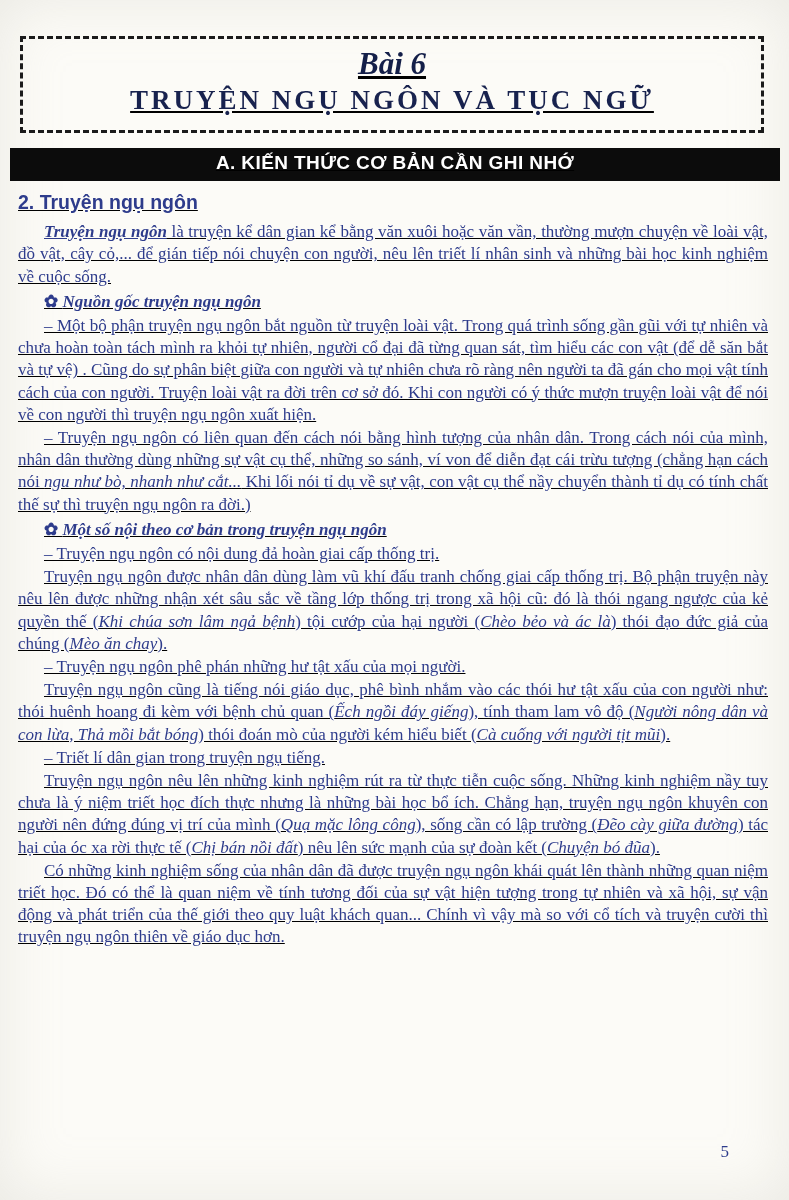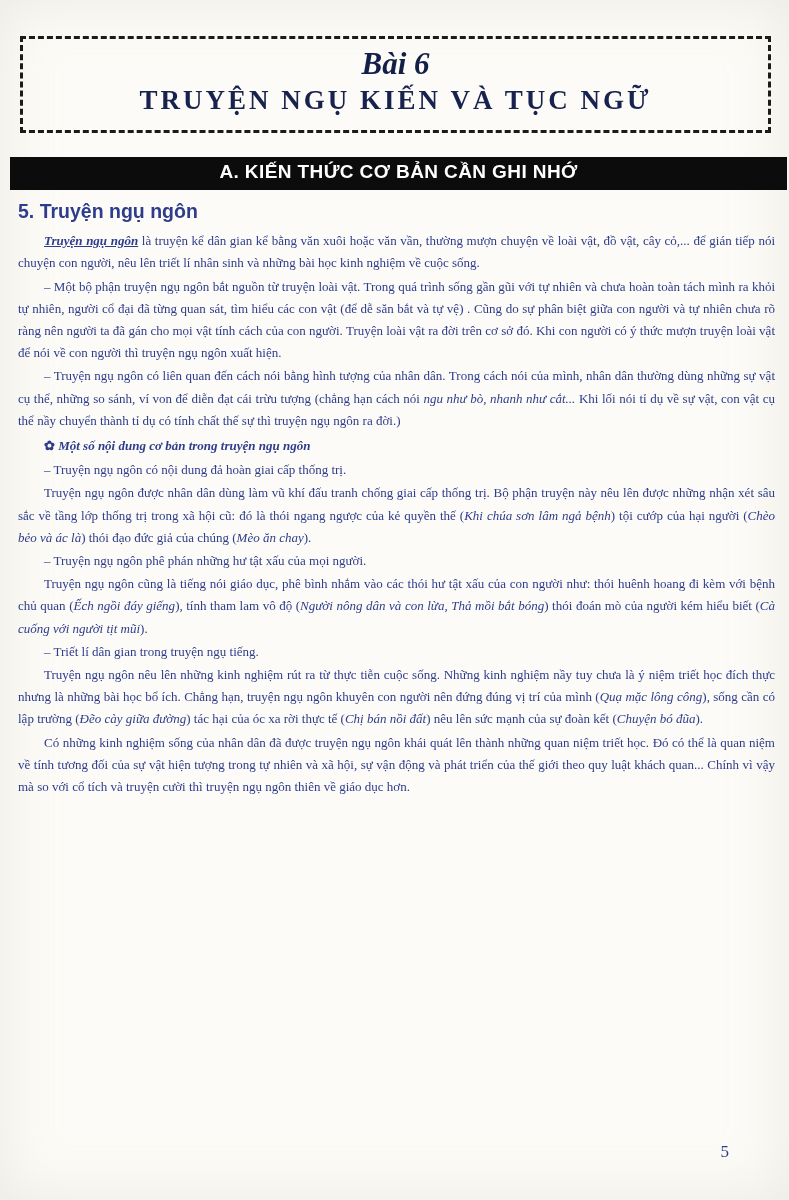--- a/index.html
+++ b/index.html
@@ -8,23 +8,24 @@
     height: 1200px;
     background: #fbfaf5;
     overflow: hidden;
     font-family: "Liberation Serif", serif;
   }
   .page {
     position: relative;
     width: 789px;
     height: 1200px;
     box-sizing: border-box;
-    padding: 36px 14px 0 18px;
+    padding: 36px 21px 0 18px;
     background: #fcfbf7;
     box-shadow: inset 0 0 60px rgba(190,190,175,0.28);
+    text-decoration: underline;
   }
   .title-box {
     border: 3px dashed #1b1b1b;
     text-align: center;
     padding: 8px 8px 14px;
     margin: 0 4px 0 2px;
   }
   .lesson-label {
     font-family: "Liberation Serif", serif;
     font-style: italic;
@@ -35,21 +36,21 @@
   }
   .box-title {
     font-family: "Liberation Serif", serif;
     font-size: 27px;
     letter-spacing: 3px;
     color: #18224e;
     margin-top: 4px;
     font-weight: 600;
   }
   .section-bar {
-    margin: 24px -12px 10px -8px;
+    margin: 15px -12px 10px -8px;
     background: var(--bar-bg, #0c0c0c);
     color: #ffffff;
     font-family: "Liberation Sans", sans-serif;
     font-weight: bold;
     font-size: 19px;
     letter-spacing: 0.4px;
     text-align: center;
     padding: 4px 0 7px;
   }
   .h1 {
@@ -57,21 +58,21 @@
     font-size: 19.5px;
     font-weight: bold;
     color: var(--ink, #2e3c8c);
     margin: 2px 0 7px 0;
   }
   .content-body p {
     margin: 0 0 1px 0;
     text-indent: 26px;
   }
   .para {
-    font-size: 13px;
+    font-size: 17px;
     line-height: 22.2px;
     text-align: justify;
     color: var(--ink, #2e3c8c);
   }
   .subheading { margin-top: 3px !important; margin-bottom: 2px !important; }
   .rs-b { font-weight: bold; }
   .rs-i { font-style: italic; }
   .rs-u { text-decoration: underline; }
   .page-number {
     position: absolute;
@@ -82,34 +83,35 @@
     font-family: "Liberation Serif", serif;
   }
 </style>
 </head>
 <body>
 
 <div class="page">
 
   <div class="title-box">
     <div class="lesson-label">Bài 6</div>
-    <div class="box-title">TRUYỆN NGỤ KIẾN VÀ TỤC NGỮ</div>
+    <div class="box-title">TRUYỆN NGỤ NGÔN VÀ TỤC NGỮ</div>
   </div>
 
   <div class="section-bar">
     <span>A. KIẾN THỨC CƠ BẢN CẦN GHI NHỚ</span>
   </div>
 
   <div class="content">
-    <h2 class="h1">5. Truyện ngụ ngôn</h2>
+    <h2 class="h1">2. Truyện ngụ ngôn</h2>
     <div class="content-body" id="content-body">
         <p class="para"><span class="rs-b rs-i rs-u">Truyện ngụ ngôn</span><span> là truyện kể dân gian kể bằng văn xuôi hoặc văn vần, thường mượn chuyện về loài vật, đồ vật, cây cỏ,... để gián tiếp nói chuyện con người, nêu lên triết lí nhân sinh và những bài học kinh nghiệm về cuộc sống.</span></p>
+        <p class="para subheading"><span class="rs-b">✿ </span><span class="rs-b rs-i">Nguồn gốc truyện ngụ ngôn</span></p>
         <p class="para"><span>– Một bộ phận truyện ngụ ngôn bắt nguồn từ truyện loài vật. Trong quá trình sống gần gũi với tự nhiên và chưa hoàn toàn tách mình ra khỏi tự nhiên, người cổ đại đã từng quan sát, tìm hiểu các con vật (để dễ săn bắt và tự vệ) . Cũng do sự phân biệt giữa con người và tự nhiên chưa rõ ràng nên người ta đã gán cho mọi vật tính cách của con người. Truyện loài vật ra đời trên cơ sở đó. Khi con người có ý thức mượn truyện loài vật để nói về con người thì truyện ngụ ngôn xuất hiện.</span></p>
         <p class="para"><span>– Truyện ngụ ngôn có liên quan đến cách nói bằng hình tượng của nhân dân. Trong cách nói của mình, nhân dân thường dùng những sự vật cụ thể, những so sánh, ví von để diễn đạt cái trừu tượng (chẳng hạn cách nói </span><span class="rs-i">ngu như bò, nhanh như cắt...</span><span> Khi lối nói tỉ dụ về sự vật, con vật cụ thể nầy chuyển thành tỉ dụ có tính chất thế sự thì truyện ngụ ngôn ra đời.)</span></p>
-        <p class="para subheading"><span class="rs-b">✿ </span><span class="rs-b rs-i">Một số nội dung cơ bản trong truyện ngụ ngôn</span></p>
+        <p class="para subheading"><span class="rs-b">✿ </span><span class="rs-b rs-i">Một số nội theo cơ bản trong truyện ngụ ngôn</span></p>
         <p class="para"><span>– Truyện ngụ ngôn có nội dung đả hoàn giai cấp thống trị.</span></p>
         <p class="para"><span>Truyện ngụ ngôn được nhân dân dùng làm vũ khí đấu tranh chống giai cấp thống trị. Bộ phận truyện này nêu lên được những nhận xét sâu sắc về tầng lớp thống trị trong xã hội cũ: đó là thói ngang ngược của kẻ quyền thế (</span><span class="rs-i">Khi chúa sơn lâm ngả bệnh</span><span>) tội cướp của hại người (</span><span class="rs-i">Chèo bẻo và ác là</span><span>) thói đạo đức giả của chúng (</span><span class="rs-i">Mèo ăn chay</span><span>).</span></p>
         <p class="para"><span>– Truyện ngụ ngôn phê phán những hư tật xấu của mọi người.</span></p>
         <p class="para"><span>Truyện ngụ ngôn cũng là tiếng nói giáo dục, phê bình nhắm vào các thói hư tật xấu của con người như: thói huênh hoang đi kèm với bệnh chủ quan (</span><span class="rs-i">Ếch ngồi đáy giếng</span><span>), tính tham lam vô độ (</span><span class="rs-i">Người nông dân và con lừa, Thả mồi bắt bóng</span><span>) thói đoán mò của người kém hiểu biết (</span><span class="rs-i">Cà cuống với người tịt mũi</span><span>).</span></p>
         <p class="para"><span>– Triết lí dân gian trong truyện ngụ tiếng.</span></p>
         <p class="para"><span>Truyện ngụ ngôn nêu lên những kinh nghiệm rút ra từ thực tiễn cuộc sống. Những kinh nghiệm nầy tuy chưa là ý niệm triết học đích thực nhưng là những bài học bổ ích. Chẳng hạn, truyện ngụ ngôn khuyên con người nên đứng đúng vị trí của mình (</span><span class="rs-i">Quạ mặc lông công</span><span>), sống cần có lập trường (</span><span class="rs-i">Đẽo cày giữa đường</span><span>) tác hại của óc xa rời thực tế (</span><span class="rs-i">Chị bán nồi đất</span><span>) nêu lên sức mạnh của sự đoàn kết (</span><span class="rs-i">Chuyện bó đũa</span><span>).</span></p>
         <p class="para"><span>Có những kinh nghiệm sống của nhân dân đã được truyện ngụ ngôn khái quát lên thành những quan niệm triết học. Đó có thể là quan niệm về tính tương đối của sự vật hiện tượng trong tự nhiên và xã hội, sự vận động và phát triển của thế giới theo quy luật khách quan... Chính vì vậy mà so với cổ tích và truyện cười thì truyện ngụ ngôn thiên về giáo dục hơn.</span></p>
       </div>
   </div>
 

